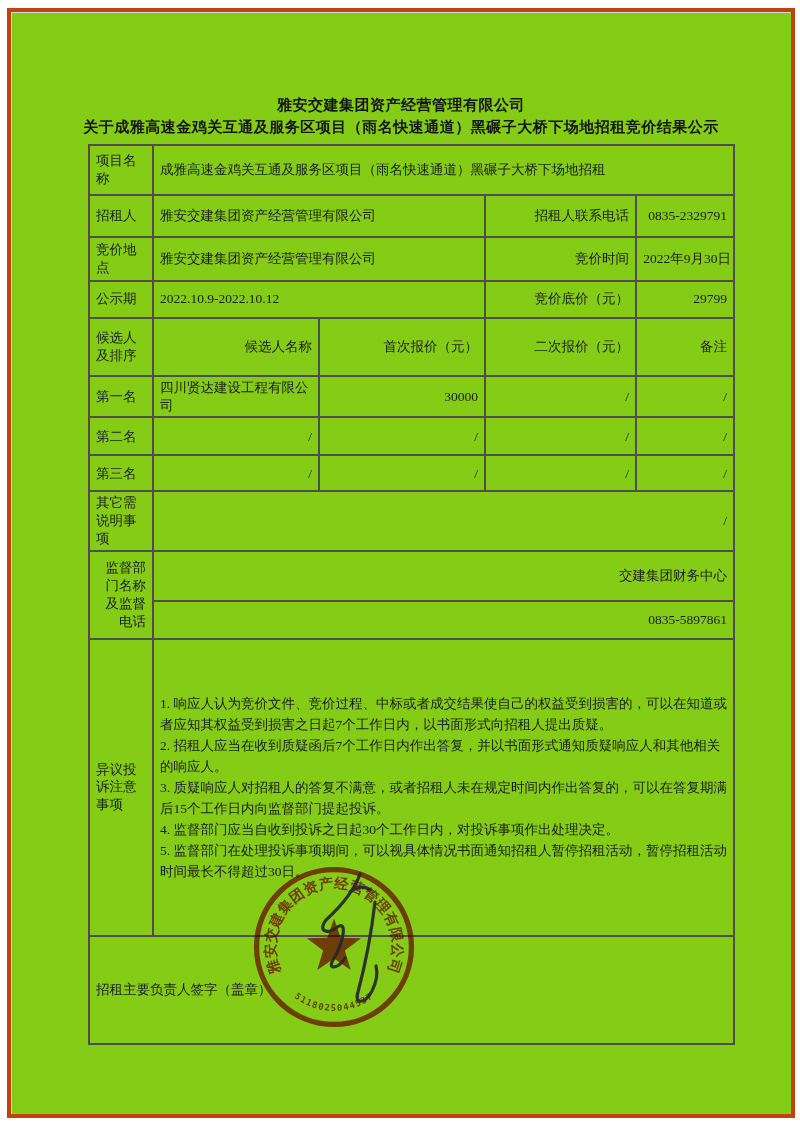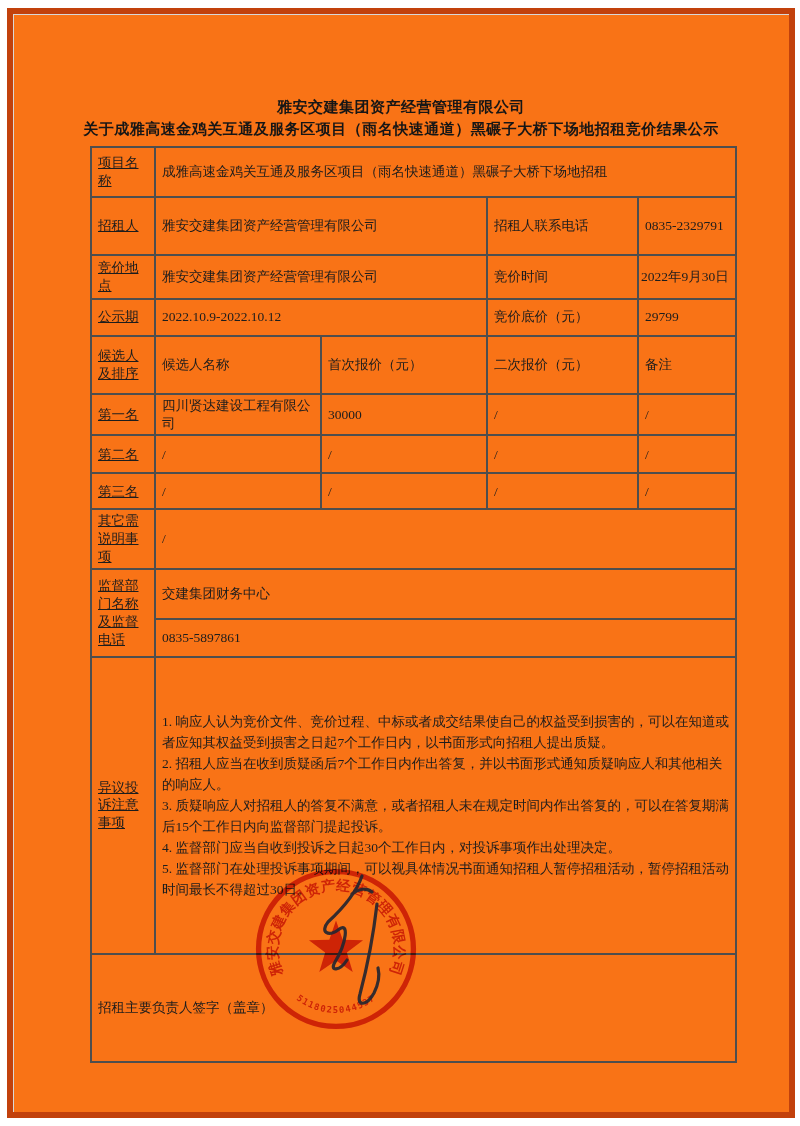--- a/index.html
+++ b/index.html
@@ -3,39 +3,39 @@
 <meta charset="utf-8">
 <style>
   html,body{margin:0;padding:0;}
   body{
     width:800px;height:1126px;position:relative;background:#ffffff;
     font-family:"Liberation Serif","DejaVu Serif",serif;color:#1c1c1c;
     overflow:hidden;
   }
   .page{
     position:absolute;left:7px;top:8px;width:788px;height:1110px;
-    border:6px solid #c2410c;background:#f97316;box-sizing:border-box;
+    border:4px solid #c2410c;background:#84cc16;box-sizing:border-box;
     box-shadow:inset 1px 1px 0 #d8d8d8;
   }
   .titles{
     position:absolute;left:0;top:82px;width:100%;text-align:center;
     font-weight:700;font-size:15px;line-height:22px;letter-spacing:.5px;
     color:#161616;
   }
   table.doc{
     position:absolute;left:77px;top:132px;width:645px;
     border-collapse:collapse;table-layout:fixed;
   }
   table.doc td{
     border:2px solid #4e4e4e;font-size:13.5px;line-height:1.32;
     vertical-align:middle;padding:2px 6px;color:#1d1d1d;
     overflow:hidden;
   }
-  td.lab{padding:2px 2px 2px 5px;text-decoration:underline;}
-  td.c{text-align:left;}
+  td.lab{padding:2px 2px 2px 5px;}
+  td.c{text-align:right;}
   td.notes-cell{padding:6px 12px;}
   .notes p{margin:0;line-height:21px;font-size:13.5px;}
   td.sig-cell{padding:2px 8px;}
   .stamp{
     position:absolute;left:234px;top:846px;width:178px;height:178px;
     mix-blend-mode:multiply;opacity:.9;z-index:5;pointer-events:none;
   }
   .signature{
     position:absolute;left:287px;top:850px;width:130px;height:170px;
     z-index:6;pointer-events:none;opacity:.92;
@@ -57,21 +57,21 @@
         <col style="width:166px">
         <col style="width:166px">
       <col style="width:151px">
         <col style="width:98px">
     </colgroup>
     <tbody>
       <tr style="height:50px">
         <td class="lab">项目名称</td>
         <td colspan="4">成雅高速金鸡关互通及服务区项目（雨名快速通道）黑碾子大桥下场地招租</td>
       </tr>
-      <tr style="height:58px">
+      <tr style="height:42px">
         <td class="lab">招租人</td>
         <td colspan="2">雅安交建集团资产经营管理有限公司</td>
         <td class="c">招租人联系电话</td>
         <td class="c">0835-2329791</td>
       </tr>
       <tr style="height:42px">
         <td class="lab">竞价地点</td>
         <td colspan="2">雅安交建集团资产经营管理有限公司</td>
         <td class="c">竞价时间</td>
         <td class="c" style="padding:12px 2px">2022年9月30日</td>

